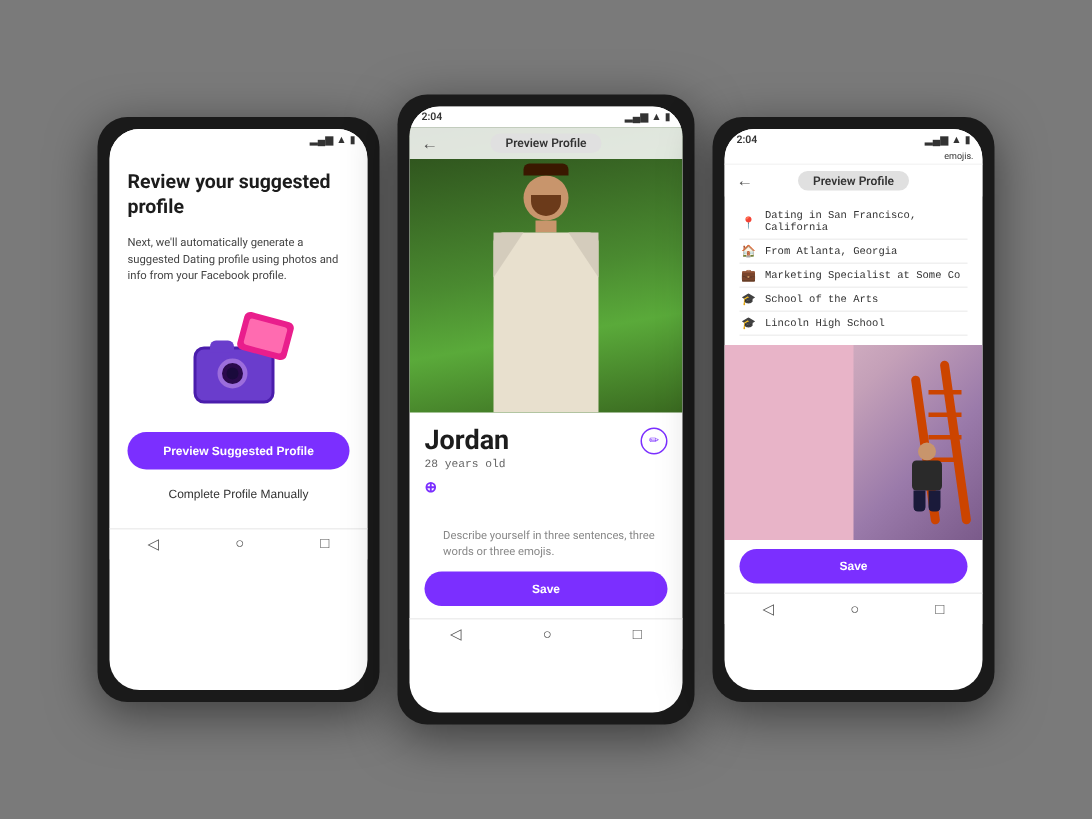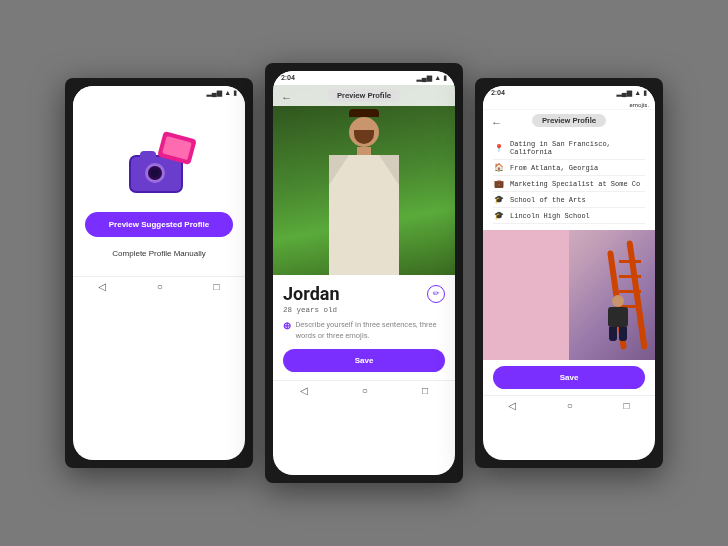--- a/index.html
+++ b/index.html
@@ -15,21 +15,21 @@
     }
     .phones-container {
       display: flex;
       gap: 12px;
       align-items: center;
       justify-content: center;
       padding: 20px;
     }
     .phone {
       background: #1a1a1a;
-      border-radius: 8px;
+      border-radius: 20px;
       padding: 8px;
       box-shadow: 0 8px 32px rgba(0,0,0,0.5);
       position: relative;
     }
     .phone-screen {
       border-radius: 20px;
       overflow: hidden;
       background: #fff;
       position: relative;
     }
@@ -153,20 +153,21 @@
     .plus-icon {
       color: #7b2fff;
       font-size: 10px;
       font-weight: 700;
       line-height: 1.2;
     }
     .bio-placeholder {
       font-size: 7.5px;
       color: #888;
       line-height: 1.4;
+      margin-top: 32px;
     }
     .btn-save {
       display: block;
       width: 100%;
       background: #7b2fff;
       color: #fff;
       border: none;
       border-radius: 20px;
       padding: 7px 0;
       font-size: 8px;
@@ -266,20 +267,22 @@
   <div class="phone phone-1">
     <div class="phone-screen">
       <div class="status-bar">
         <div class="status-icons">
           <span>▂▄▆</span>
           <span>▲</span>
           <span>▮</span>
         </div>
       </div>
       <div class="review-content">
+        <div class="review-title">Review your suggested profile</div>
+        <div class="review-desc">Next, we'll automatically generate a suggested Dating profile using photos and info from your Facebook profile.</div>
         <div class="camera-illustration">
           <div class="camera-icon-wrap">
 
             <div style="position:absolute;bottom:0;left:5px;width:54px;height:38px;background:#6a3dcc;border-radius:7px;border:2px solid #4a1dac;"></div>
 
             <div style="position:absolute;bottom:34px;left:16px;width:16px;height:8px;background:#6a3dcc;border-radius:4px 4px 0 0;"></div>
 
             <div style="position:absolute;bottom:10px;left:21px;width:20px;height:20px;background:#2a0a4c;border-radius:50%;border:3px solid #9c6ddc;"></div>
 
             <div style="position:absolute;bottom:16px;left:27px;width:8px;height:8px;background:#1a0a3c;border-radius:50%;"></div>

